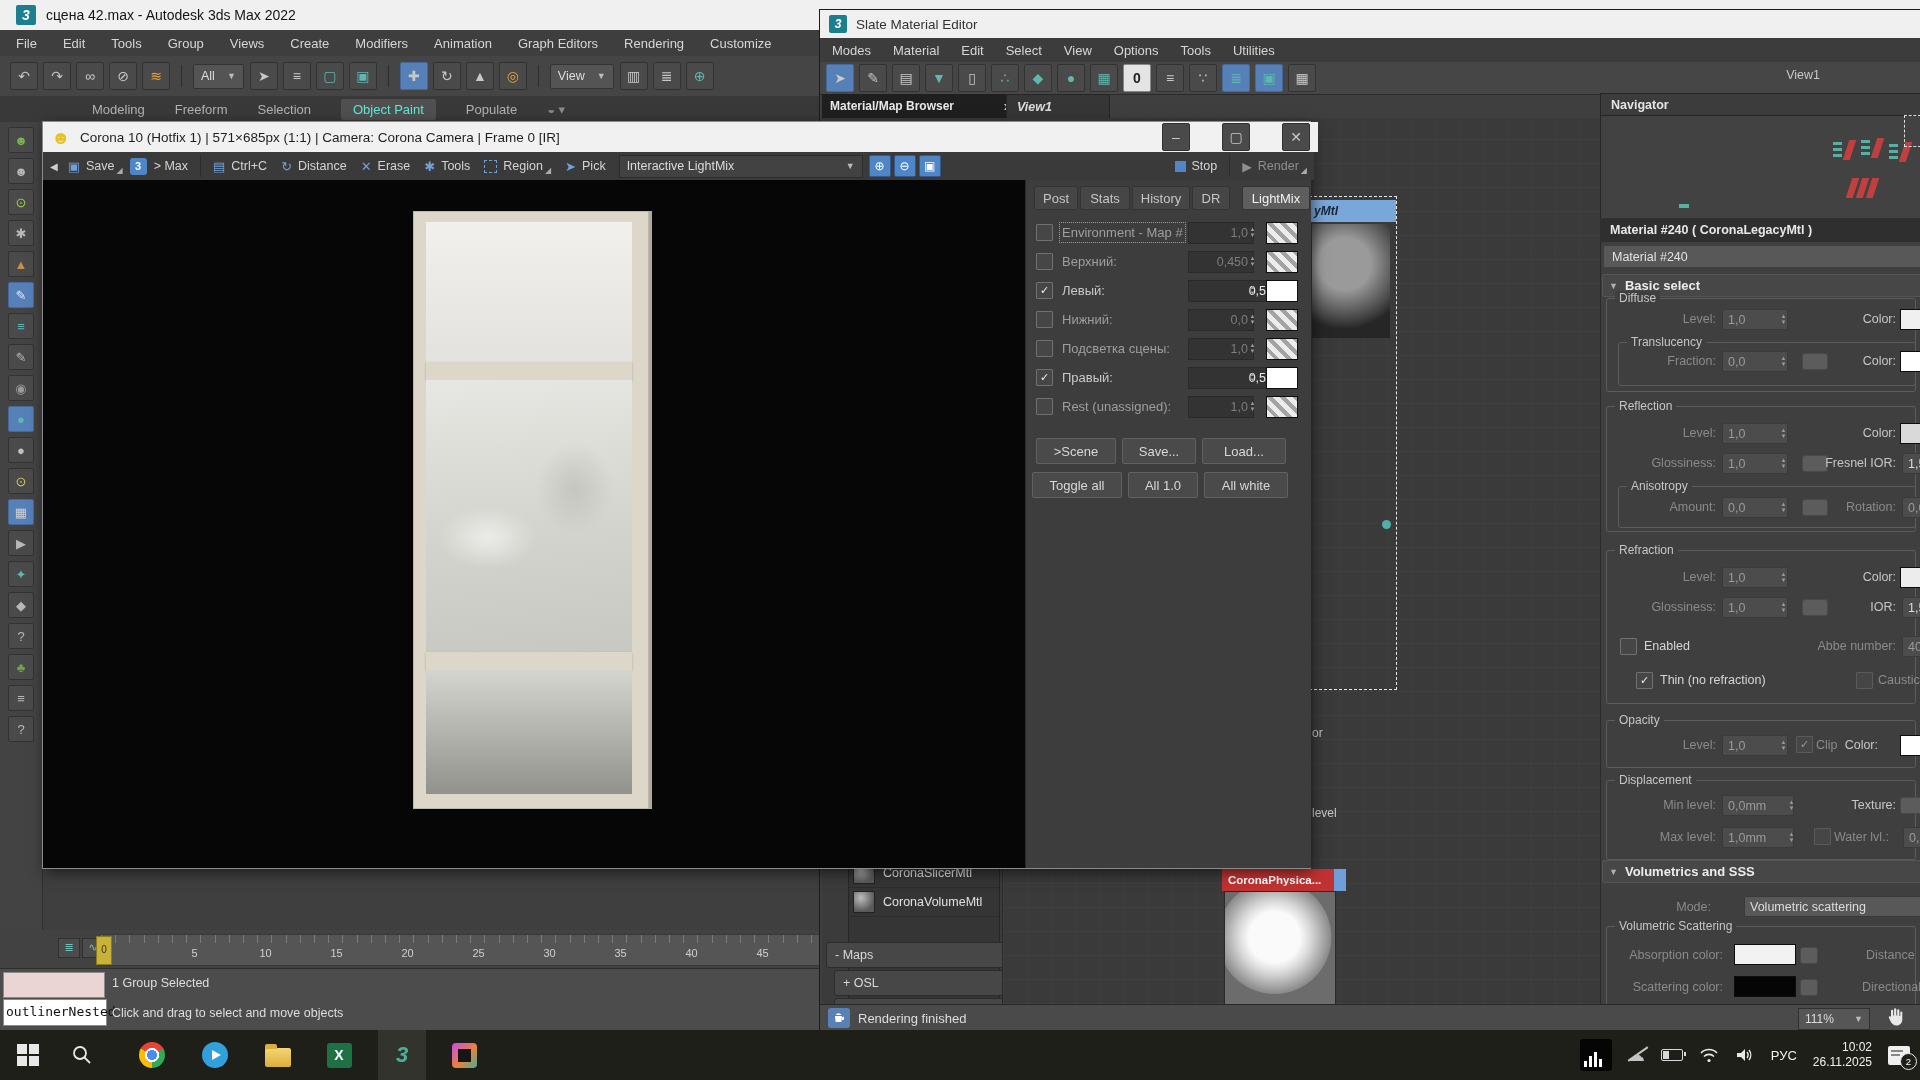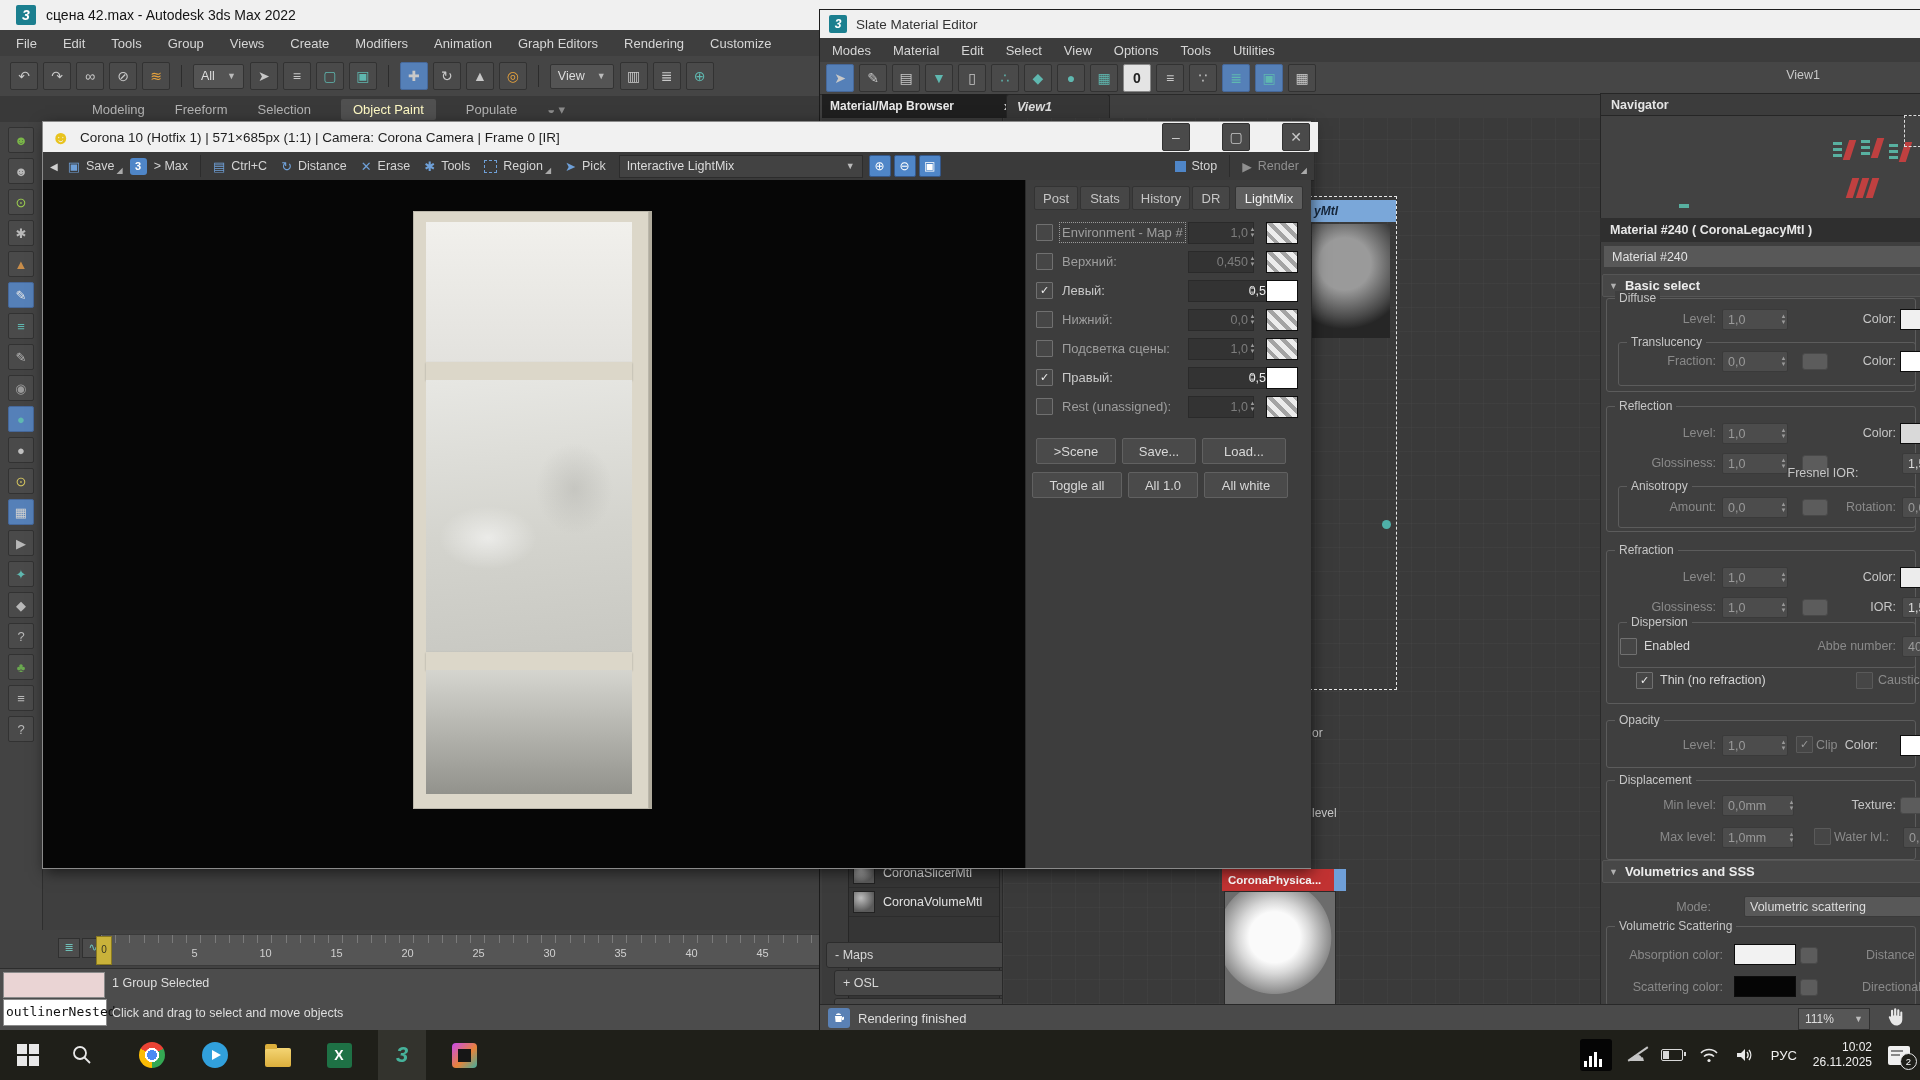--- a/index.html
+++ b/index.html
@@ -36,21 +36,21 @@
   #max-title{font-size:14px;color:#141414;}
   #max-menubar{left:0;top:30px;width:1920px;height:26px;background:#3e3e3e;display:flex;align-items:center;
                gap:26px;padding-left:16px;z-index:10;}
   .menu-item{font-size:13px;color:#d6d6d6;}
   #max-toolbar{left:0;top:56px;width:820px;height:40px;background:#454545;display:flex;align-items:center;
                gap:6px;padding-left:10px;z-index:10;}
   .hstrip{display:flex;align-items:center;gap:5px;}
   #max-ribbon{left:0;top:96px;width:820px;height:26px;background:#393939;display:flex;align-items:center;
               gap:30px;padding-left:92px;z-index:10;}
   .ribbon-tab{font-size:13px;color:#b2b2b2;}
-  .ribbon-tab.active{background:#505050;color:#fef9c3;padding:3px 12px;border-radius:2px;}
+  .ribbon-tab.active{background:#505050;color:#5eead4;padding:3px 12px;border-radius:2px;}
   #left-toolbar{left:0;top:122px;width:42px;height:810px;background:#434343;border-right:1px solid #2e2e2e;z-index:10;}
   #left-toolbar .tbi{width:24px;height:24px;margin:5px auto;font-size:13px;}
   
   #env-frag{left:43px;top:868px;width:777px;height:62px;background:#474747;z-index:10;}
   #env-label{position:absolute;left:94px;top:0px;font-size:12px;font-weight:bold;color:#e6e6e6;}
   #env-strip{position:absolute;left:65px;top:12px;width:492px;height:21px;background:#fdfdfd;border:1px solid #1e1e1e;}
   #env-back{position:absolute;left:0px;top:38px;width:15px;height:16px;background:#565656;border:1px solid #333;
             color:#ccc;font-size:10px;text-align:center;line-height:15px;}
   #env-counter{position:absolute;left:74px;top:40px;font-size:11px;color:#c8c8c8;}
   #env-curves{position:absolute;left:688px;top:4px;width:52px;height:31px;background:#fff;border:1px solid #444;}
@@ -566,23 +566,20 @@
       </div>
     <div class="grp" style="left:786px;top:396px;width:308px;height:124px;">
       <span class="glab">Reflection</span>
       </div>
     <div class="grp" style="left:798px;top:476px;width:296px;height:40px;">
       <span class="glab">Anisotropy</span>
       </div>
     <div class="grp" style="left:786px;top:540px;width:308px;height:152px;">
       <span class="glab">Refraction</span>
       </div>
-    <div class="grp" style="left:798px;top:612px;width:296px;height:44px;">
-      <span class="glab">Dispersion</span>
-      </div>
     <div class="grp" style="left:786px;top:710px;width:308px;height:46px;">
       <span class="glab">Opacity</span>
       </div>
     <div class="grp" style="left:786px;top:770px;width:308px;height:78px;">
       <span class="glab">Displacement</span>
       </div>
     <div class="grp" style="left:786px;top:916px;width:308px;height:78px;">
       <span class="glab">Volumetric Scattering</span>
       </div>
 
@@ -614,21 +611,21 @@
     <span class="plabel" style="left:950px;top:416px;width:126px;">Color:</span>
     <div class="cswatch" style="left:1080px;top:413px;width:40px;background:#d9d9d9;"></div>
 
     <span class="plabel dim" style="left:770px;top:446px;width:126px;">Glossiness:</span>
     <div class="pfield" style="left:902px;top:443px;width:54px;">1,0</div>
     <div class="spin abs" style="left:958px;top:443px;">
         <span>▲</span>
         <span>▼</span>
       </div>
     <div class="slotbtn" style="left:982px;top:445px;"></div>
-    <span class="plabel" style="left:930px;top:456px;width:146px;text-align:center;">Fresnel IOR:</span>
+    <span class="plabel" style="left:930px;top:446px;width:146px;">Fresnel IOR:</span>
     <div class="pfield bright" style="left:1082px;top:443px;width:40px;">1,5</div>
 
     <span class="plabel dim" style="left:770px;top:490px;width:126px;">Amount:</span>
     <div class="pfield" style="left:902px;top:487px;width:54px;">0,0</div>
     <div class="spin abs" style="left:958px;top:487px;">
         <span>▲</span>
         <span>▼</span>
       </div>
     <div class="slotbtn" style="left:982px;top:489px;"></div>
     <span class="plabel dim" style="left:950px;top:490px;width:126px;">Rotation:</span>
@@ -826,21 +823,21 @@
         </div>
       <div class="lm-tab" style="left:54px;width:48px;">
           <span>Stats</span>
         </div>
       <div class="lm-tab" style="left:106px;width:56px;">
           <span>History</span>
         </div>
       <div class="lm-tab" style="left:166px;width:36px;">
           <span>DR</span>
         </div>
-      <div class="lm-tab active" style="left:209px;width:66px;">
+      <div class="lm-tab active" style="left:216px;width:66px;">
           <span>LightMix</span>
         </div>
 
       <div class="lm-row" style="top:42px;">
         <div class="ckb lm-ck"></div>
         <span class="lm-label focus">Environment - Map #</span>
         <div class="lm-field">1,0</div>
         <div class="spin lm-spin">
             <span>▲</span>
             <span>▼</span>

